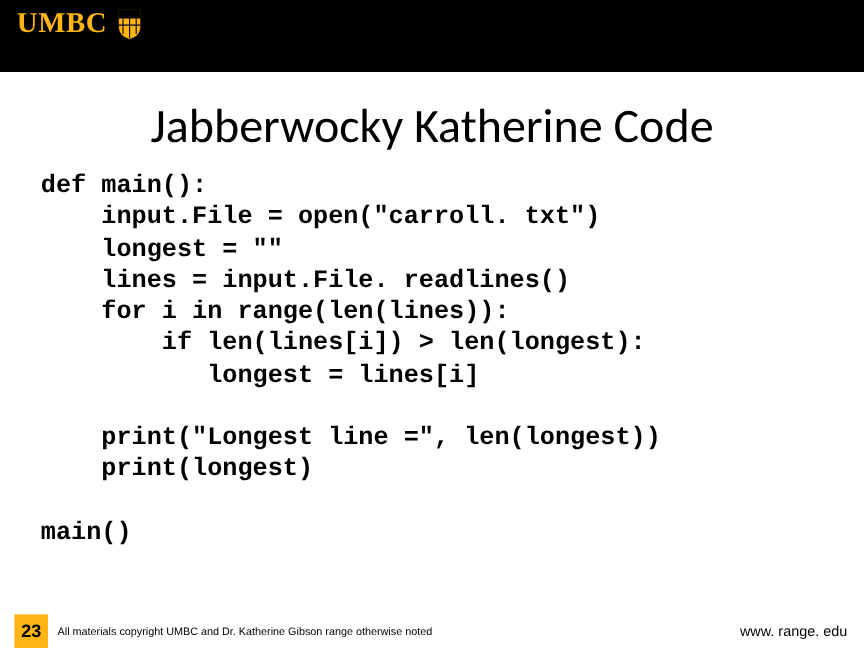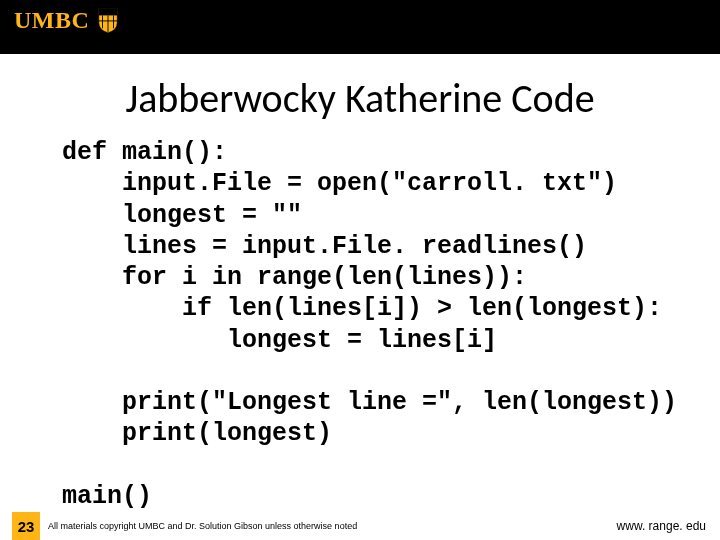--- a/index.html
+++ b/index.html
@@ -5,21 +5,21 @@
   * { margin: 0; padding: 0; box-sizing: border-box; }
   html, body { width: 720px; height: 540px; font-family: Calibri, Arial, sans-serif; background: #fff; overflow: hidden; }
   .slide { width: 720px; height: 540px; position: relative; display: flex; flex-direction: column; }
   .header { background: #000; color: #fff; height: 60px; padding: 6px 14px 4px 14px; position: relative; }
   .logo-line { display: flex; align-items: center; gap: 8px; }
   .logo-text { color: #ffb515; font-weight: 700; font-size: 24px; letter-spacing: 0.5px; font-family: Georgia, 'Times New Roman', serif; }
   .logo-shield { width: 22px; height: 28px; }
   .tagline { color: #ccc; font-size: 8.5px; letter-spacing: 3px; font-weight: 600; margin-top: 2px; text-transform: uppercase; }
   .title { font-size: 40px; text-align: center; color: #000; margin: 20px 0 14px 0; font-weight: 400; }
   .code-area { flex: 1; padding: 0 34px; }
-  pre.code { font-family: "Courier New", Courier, monospace; font-size: 25px; font-weight: 700; line-height: 1.25; white-space: pre; color: #000; margin-left: 28px; }
+  pre.code { font-family: "Courier New", Courier, monospace; font-size: 21px; font-weight: 700; line-height: 1.25; white-space: pre; color: #000; }
   .footer { display: flex; align-items: center; height: 28px; background: #fff; padding-right: 14px; padding-left: 12px; }
   .slide-num { background: #ffb515; color: #000; width: 28px; height: 28px; display: flex; align-items: center; justify-content: center; font-weight: 700; font-size: 15px; font-family: Arial, sans-serif; }
   .copyright { font-size: 9px; color: #000; margin-left: 8px; flex: 1; font-family: Arial, sans-serif; }
   .url { font-size: 12px; color: #000; font-family: Arial, sans-serif; }
 </style>
 </head>
 <body>
 
 <div class="slide">
 
@@ -49,17 +49,17 @@
            longest = lines[i]
 
     print("Longest line =", len(longest))
     print(longest)
 
 main()</pre>
   </div>
 
   <div class="footer">
     <div class="slide-num">23</div>
-    <div class="copyright">All materials copyright UMBC and Dr. Solution Gibson unless otherwise noted</div>
+    <div class="copyright">All materials copyright UMBC and Dr. Katherine Gibson range otherwise noted</div>
     <div class="url">www. range. edu</div>
   </div>
 
 </div>
 
 </body></html>

